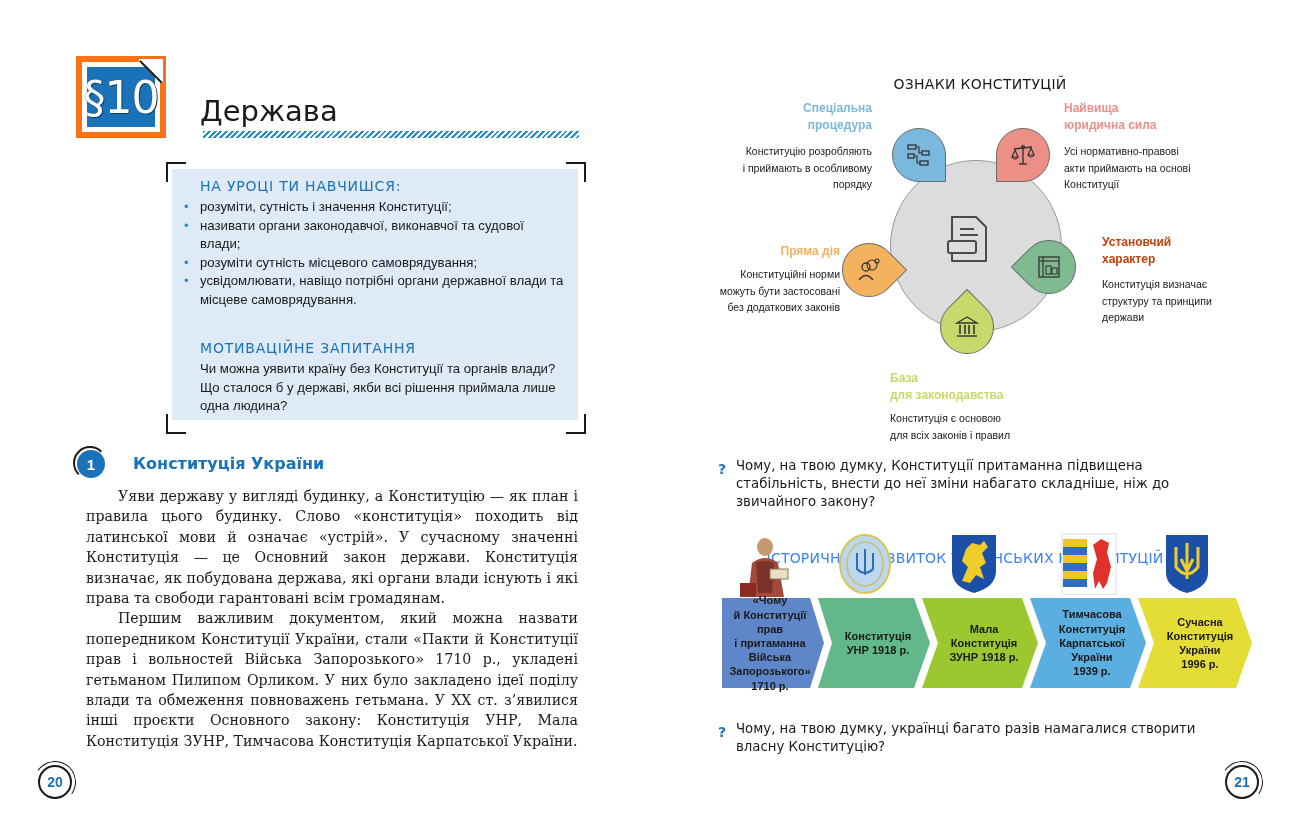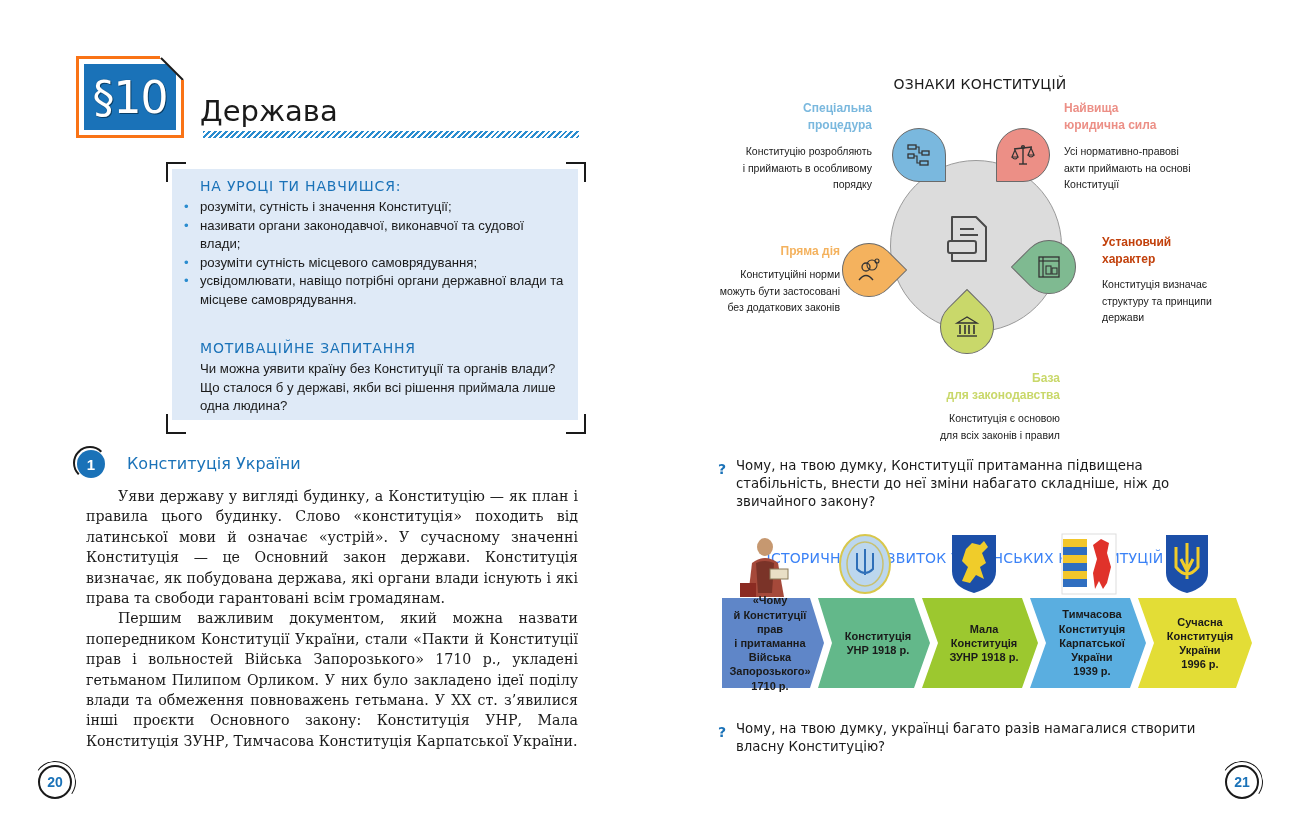--- a/index.html
+++ b/index.html
@@ -1,20 +1,20 @@
 <!DOCTYPE html>
 <html><head>
 <meta charset="utf-8">
 <style>
   html, body { margin:0; padding:0; }
   body { width:1300px; height:827px; background:#ffffff; position:relative; overflow:hidden; font-family:"Liberation Sans", sans-serif; color:#1a1a1a; }
   .abs { position:absolute; }
 
   
-  .para-badge { left:76px; top:56px; width:108px; height:82px; border:3px solid #f97316; background:#fff; box-sizing:border-box; }
+  .para-badge { left:76px; top:56px; width:90px; height:82px; border:6px solid #f97316; background:#fff; box-sizing:border-box; }
   .para-badge .inner { position:absolute; left:5px; top:5px; right:5px; bottom:5px; background:#1a72b8; display:flex; align-items:center; justify-content:center; }
   .para-badge .num { color:#fff; font-size:44px; font-family:"DejaVu Sans", sans-serif; font-weight:normal; letter-spacing:-1px; text-shadow:0 0 1px #0b3f66, 1px 1px 0 #0b3f66; }
 
   .page-title { left:200px; top:94px; font-size:29px; color:#1a1a1a; font-family:"DejaVu Sans", sans-serif; }
   .title-hatch { left:203px; top:131px; width:376px; height:7px;
     background: repeating-linear-gradient(135deg, #2a8ccf 0 2px, #ffffff 2px 4px); }
 
   .bracket { border-color:#1a1a1a; border-style:solid; width:18px; height:18px; }
   .br-tl { left:166px; top:162px; border-width:2px 0 0 2px; }
   .br-tr { left:566px; top:162px; border-width:2px 2px 0 0; }
@@ -25,21 +25,21 @@
   .box-heading { color:#1a72b8; font-size:14px; letter-spacing:0.8px; font-family:"DejaVu Sans", sans-serif; }
   .h-learn { left:200px; top:178px; }
   .learn-list { left:183px; top:198px; width:382px; margin:0; padding:0; list-style:none; font-size:13.2px; line-height:18.5px; }
   .learn-list li { position:relative; padding-left:17px; }
   .learn-list li::before { content:"•"; position:absolute; left:1px; top:0; color:#2a8ccf; }
   .h-motiv { left:200px; top:340px; }
   .motiv-text { left:200px; top:360px; width:362px; font-size:13.2px; line-height:18.5px; }
 
   .sec-num { left:77px; top:450px; width:28px; height:28px; border-radius:50%; background:#1a72b8; color:#fff; font-size:15px; font-weight:bold; display:flex; align-items:center; justify-content:center; }
   .sec-num-ring { left:73px; top:446px; width:34px; height:34px; border-radius:50%; border:2px solid #1a1a1a; border-color:#1a1a1a transparent transparent #1a1a1a; box-sizing:border-box; }
-  .sec-title { left:127px; top:454px; color:#1a72b8; font-size:16px; font-family:"DejaVu Sans", sans-serif; }
+  .sec-title { left:133px; top:454px; color:#1a72b8; font-size:16px; font-family:"DejaVu Sans", sans-serif;font-weight:bold; }
 
   .body-text { left:86px; width:492px; font-family:"DejaVu Serif", serif; font-size:14.2px; line-height:20.4px; text-align:justify; color:#1a1a1a; }
   .body-text p { margin:0; text-indent:32px; }
   .body-text .p2 { margin-top:0; }
 
   .page-num { width:34px; height:34px; border-radius:50%; border:2px solid #1a1a1a; box-sizing:border-box; display:flex; align-items:center; justify-content:center; color:#1a72b8; font-weight:bold; font-size:14px; }
   .page-num-arc { width:42px; height:42px; border-radius:50%; border:1.5px solid #1a1a1a; box-sizing:border-box; }
   .pn-left { left:38px; top:765px; }
   .pn-left-arc { left:34px; top:761px; border-color:#1a1a1a transparent transparent #1a1a1a; transform:rotate(80deg); }
   .pn-right { left:1225px; top:765px; }
@@ -48,21 +48,21 @@
   
   .diag-title { left:880px; top:76px; width:200px; text-align:center; font-size:14px; letter-spacing:0.3px; color:#1a1a1a; font-family:"DejaVu Sans", sans-serif; }
 
   .center-circle { left:890px; top:160px; width:170px; height:170px; border-radius:50%; background:#dcdcdc; border:1.5px solid #9a9a9a; }
   .drop { position:absolute; width:54px; height:54px; border:1.5px solid #6a6a6a; box-sizing:border-box; display:flex; align-items:center; justify-content:center; }
   .drop svg { width:26px; height:26px; }
 
   .feat-title { font-size:12px; font-weight:bold; line-height:17px; font-family:"Liberation Sans", sans-serif; }
   .feat-desc { font-size:10.5px; line-height:16.5px; color:#1a1a1a; font-family:"Liberation Sans", sans-serif; }
   .right-al { text-align:right; }
-  .center-al { text-align:right; }
+  .center-al { text-align:left; }
 
   .q-line { left:718px; width:500px; font-size:13.3px; line-height:18px; color:#1a1a1a; font-family:"DejaVu Sans", sans-serif; }
   .q-line .q-mark { position:absolute; left:0; top:3px; color:#1a72b8; font-weight:bold; font-size:14px; }
   .q-line .q-text { padding-left:18px; display:block; }
 
   .hist-title { left:720px; top:509px; width:490px; text-align:center; font-size:14px; color:#3b82f6; font-family:"DejaVu Sans", sans-serif; letter-spacing:0.2px;margin-top:41px; }
 
   .chev { position:absolute; top:598px; height:90px; display:flex; align-items:center; justify-content:center; text-align:center; font-family:"Liberation Sans", sans-serif; font-weight:bold; font-size:11px; line-height:14.2px; color:#1a1a1a; }
   .chev span { display:block; }
   .emblem { position:absolute; top:533px; }

